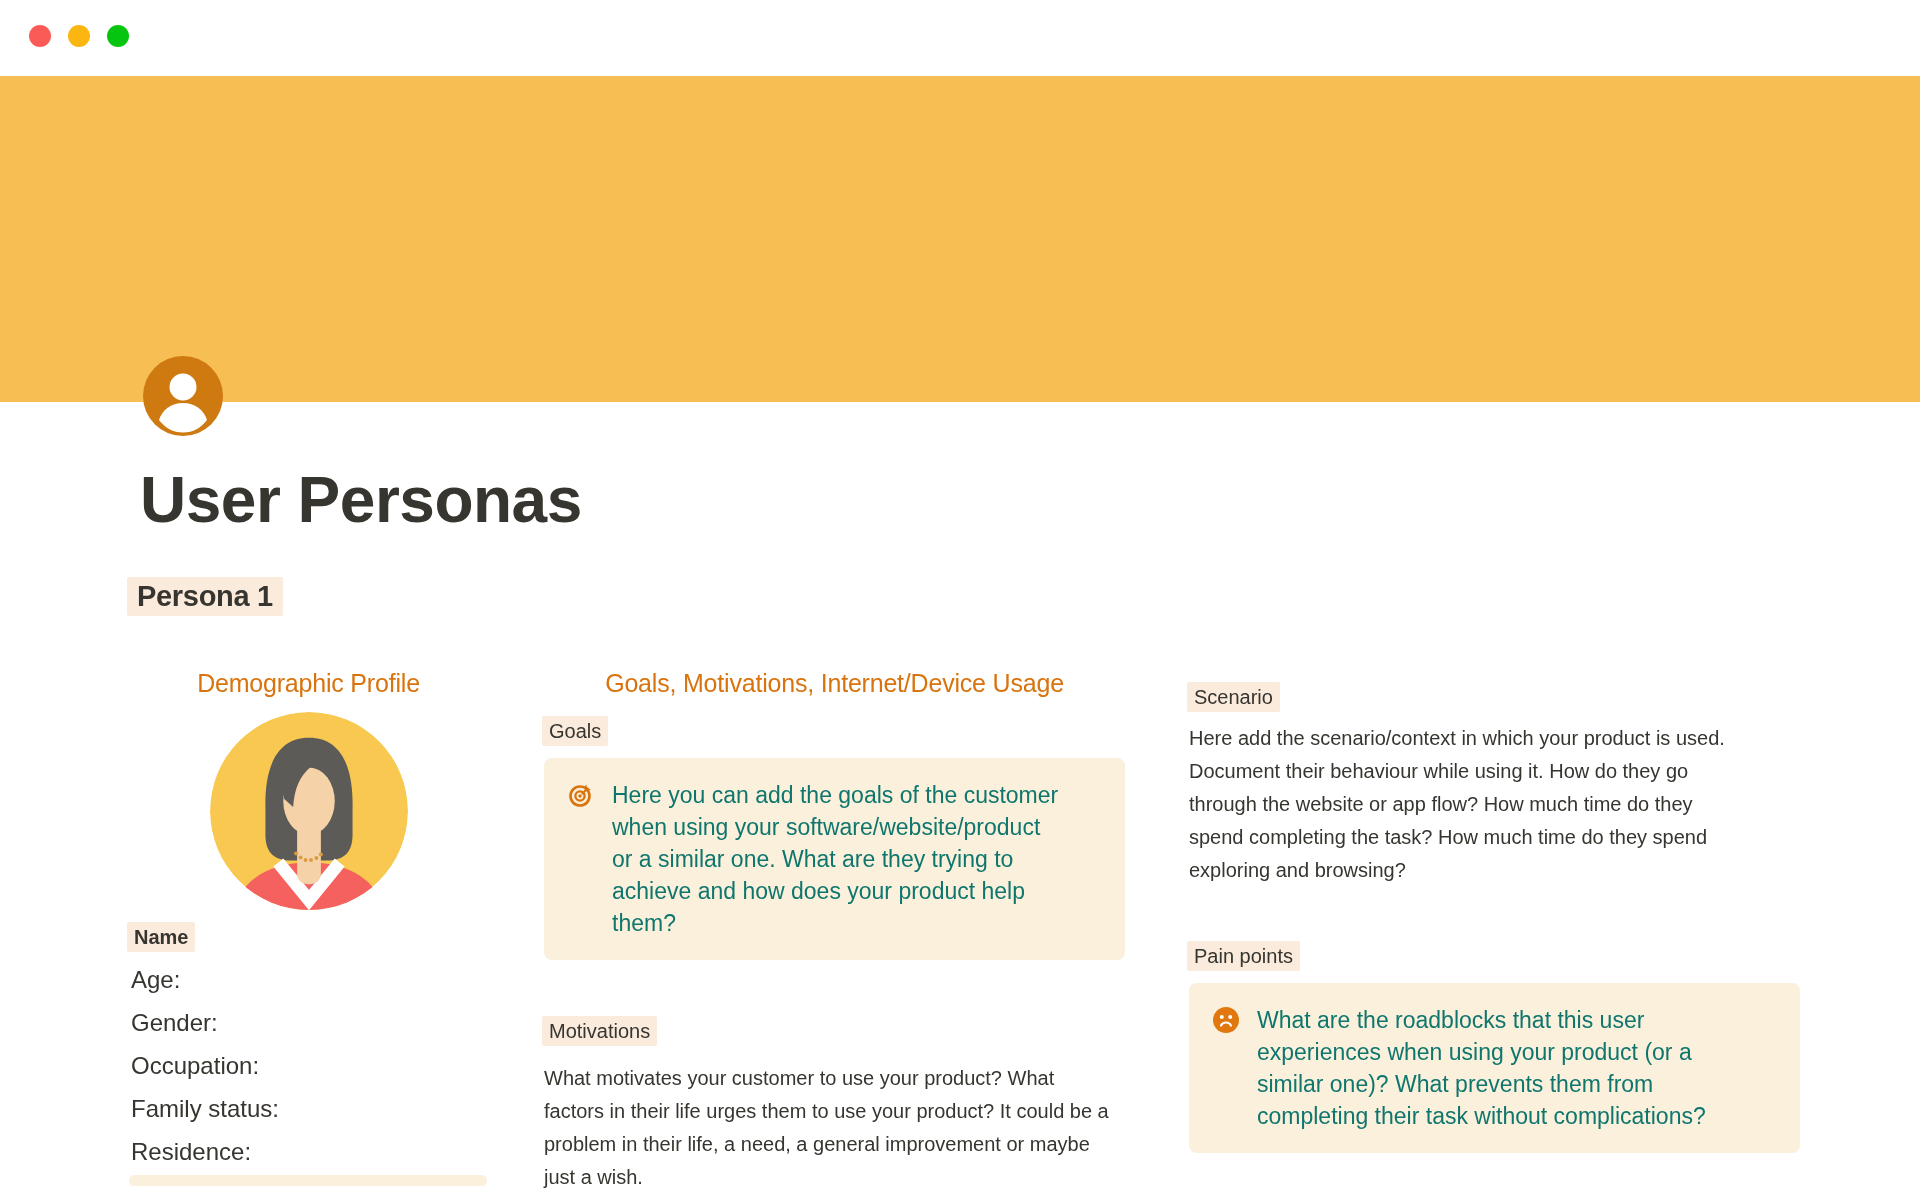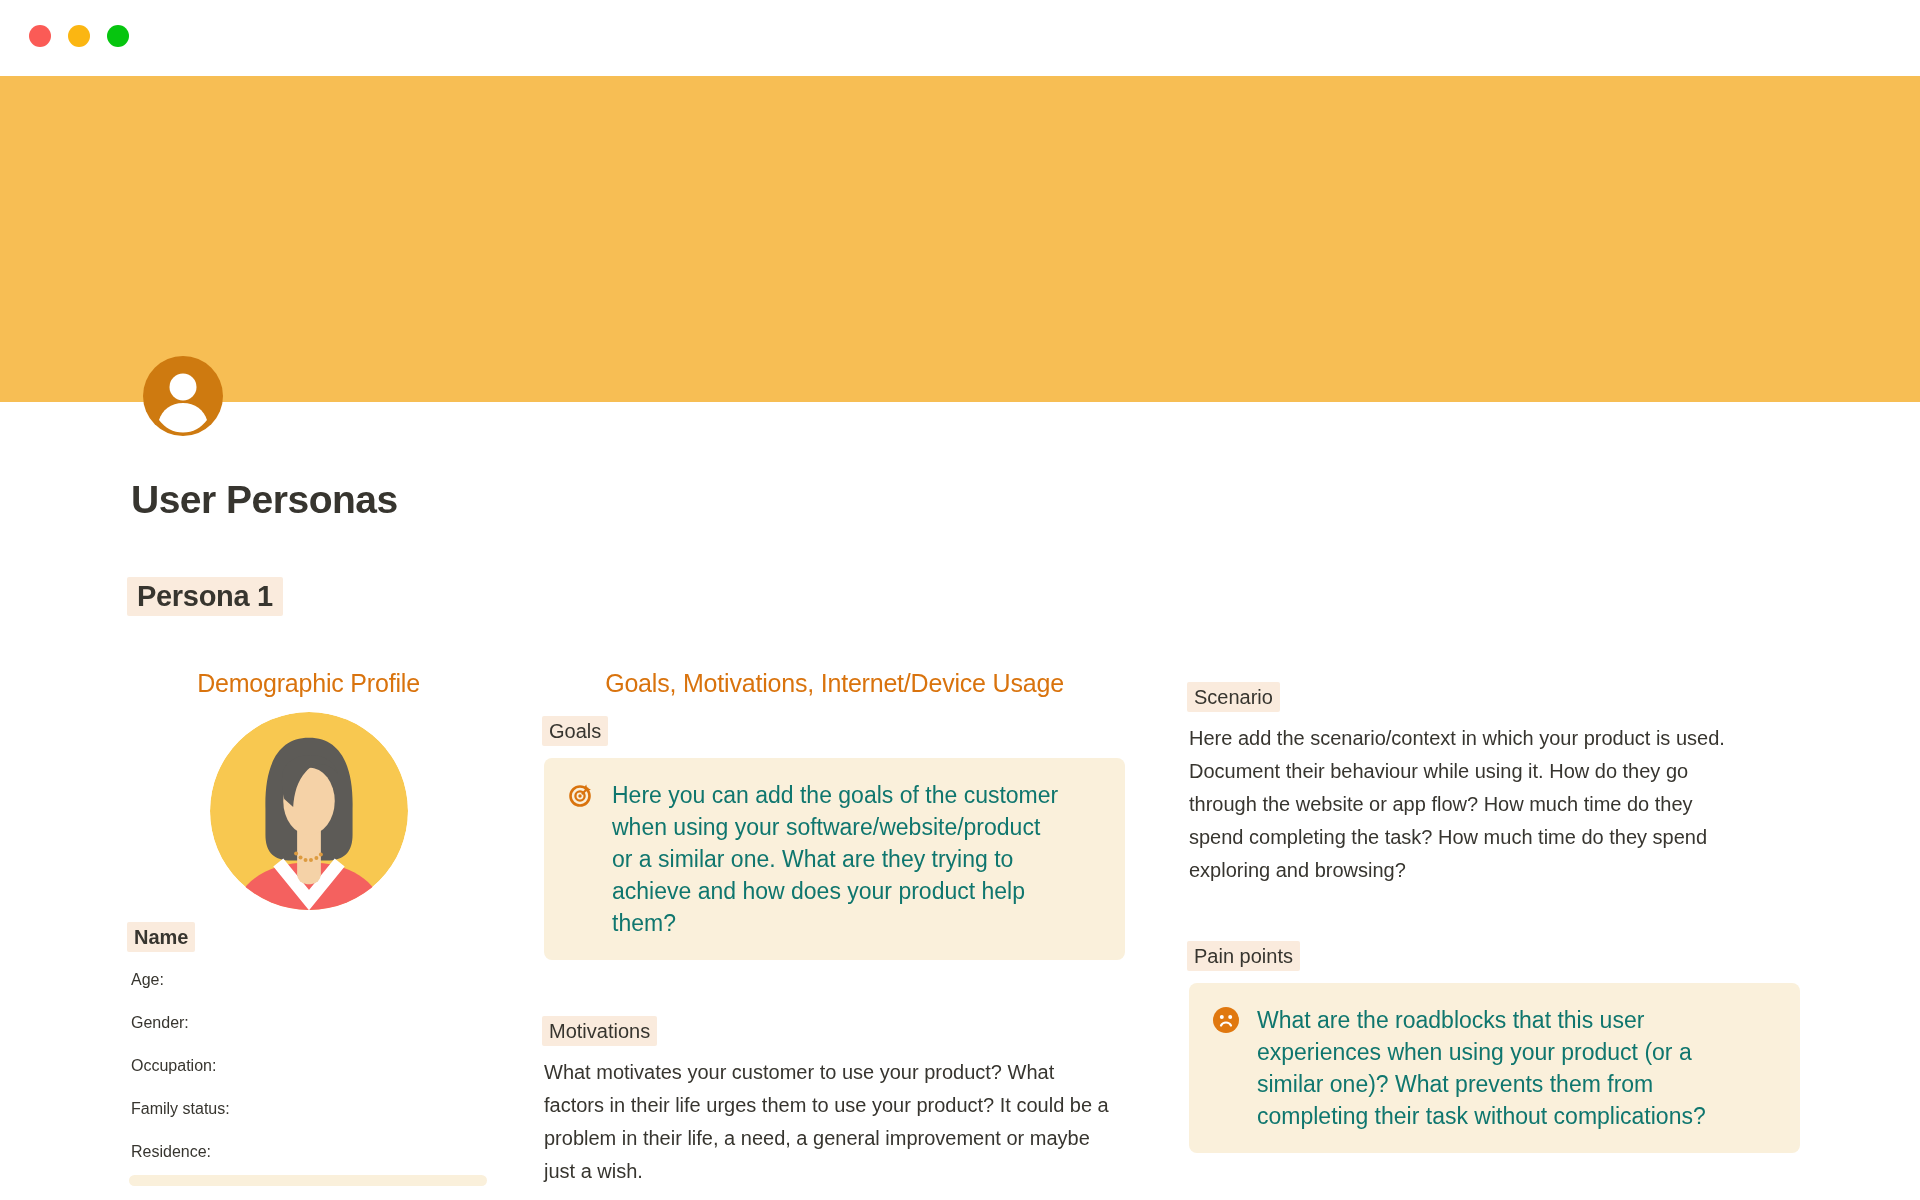--- a/index.html
+++ b/index.html
@@ -12,22 +12,22 @@
   .titlebar{position:absolute;left:0;top:0;width:100%;height:76px;background:#ffffff;}
   .tl-dot{position:absolute;top:25px;width:22px;height:22px;border-radius:50%;}
   .tl-red{left:29px;background:#FB5B56;}
   .tl-yellow{left:68px;background:#FBB612;}
   .tl-green{left:107px;background:#06C50F;}
   
   .cover{position:absolute;left:0;top:76px;width:100%;height:326px;background:#F7BE54;}
   .page-icon{position:absolute;left:143px;top:356px;width:80px;height:80px;cursor:pointer;}
   
   .page-title{
-    position:absolute;left:131px;top:470px;margin:0;
-    font-size:39px;line-height:60px;font-weight:700;letter-spacing:-0.5px;color:#37352F;
+    position:absolute;left:140px;top:470px;margin:0;
+    font-size:64px;line-height:60px;font-weight:700;letter-spacing:-0.5px;color:#37352F;
   }
   .persona-row{position:absolute;left:127px;top:577px;border-radius:12px;}
   .hl{
     background:#FAEBDD;border-radius:2px;display:inline-block;
   }
   .persona-row .hl{
     font-size:29px;line-height:31px;font-weight:700;padding:4px 10px;letter-spacing:-0.3px;
   }
   
   .col{position:absolute;top:666px;}
@@ -38,37 +38,37 @@
     margin:0;font-size:25px;line-height:34px;font-weight:400;color:#D9730D;letter-spacing:-0.2px;text-align:center;
   }
   .label-line{margin-top:16px;height:30px;}
   .label-line .hl{
     font-size:20px;line-height:24px;font-weight:400;padding:3px 7px;margin-left:-2px;color:#37352F;
   }
   .para{
     margin:10px 0 0 0;font-size:20px;line-height:33px;color:#37352F;
   }
   .para.scenario{max-width:560px;}
-  .para.motivations{max-width:575px;margin-top:10px;}
+  .para.motivations{max-width:575px;margin-top:16px;}
   .callout{
     margin-top:12px;background:#FAF0DB;border-radius:8px;
     display:flex;gap:18px;padding:21px 24px;cursor:default;
   }
   .callout-icon{flex:0 0 26px;width:26px;height:26px;margin-top:3px;}
   .callout-text{margin:0;font-size:23px;line-height:32px;color:#0f766e;}
   .callout-text.goals{width:455px;}
   .callout-text.pain{width:490px;}
   .mt-gap-lg{margin-top:56px;}
   .mt-gap-lg3{margin-top:54px;}
   
   .photo-wrap{margin-top:12px;text-align:center;}
   .photo-wrap svg{display:block;margin:0 auto;}
   .name-line{margin-top:12px;height:30px;}
   .name-line .hl{font-size:20px;line-height:24px;font-weight:700;padding:3px 7px;margin-left:-2px;}
-  .field{margin:13px 0 0 2px;font-size:16px;line-height:30px;color:#37352F;cursor:text;}
+  .field{margin:13px 0 0 2px;font-size:24px;line-height:30px;color:#37352F;cursor:text;}
   .strip{margin-top:8px;height:11px;border-radius:6px;background:#FAF0DB;width:358px;}
 </style>
 </head>
 <body>
 
 <div class="titlebar">
   <span class="tl-dot tl-red"></span>
   <span class="tl-dot tl-yellow"></span>
   <span class="tl-dot tl-green"></span>
 </div>

